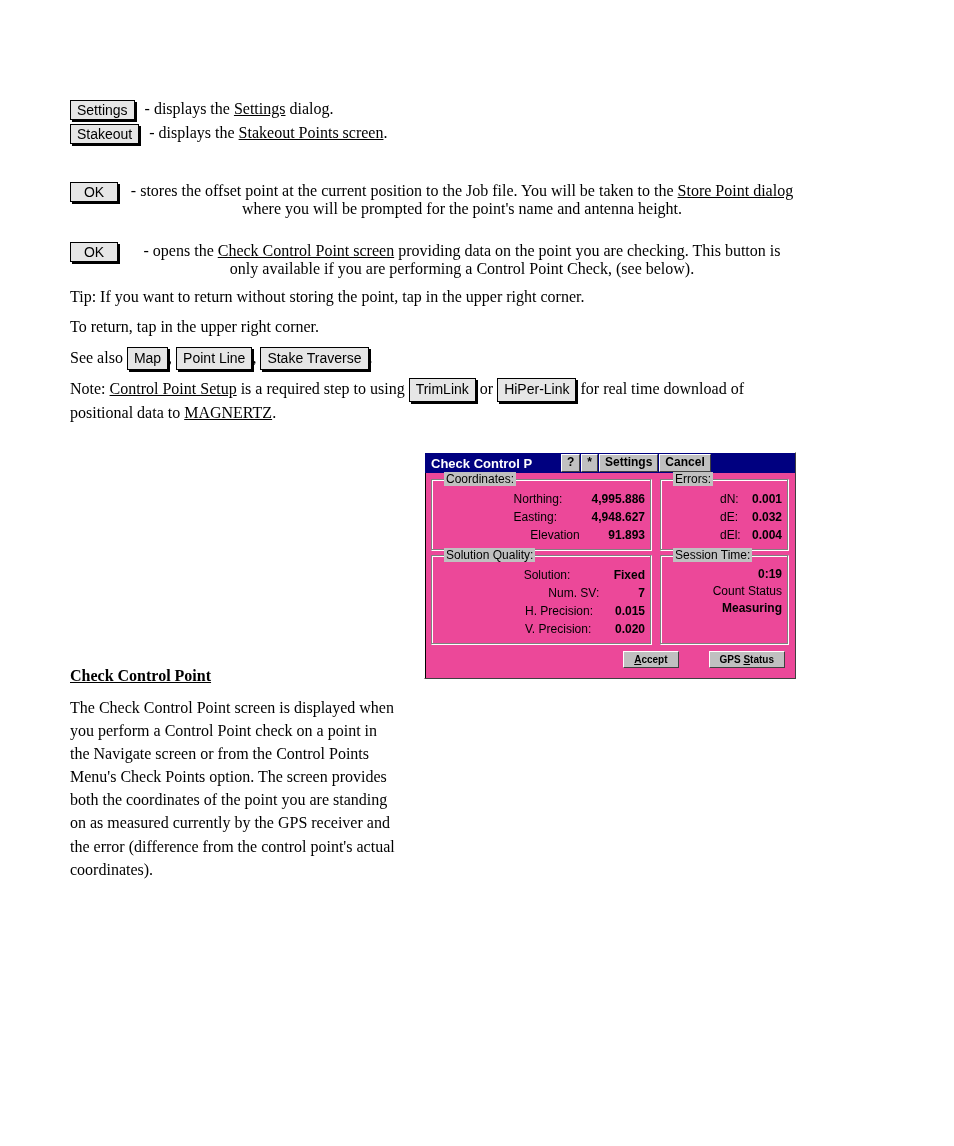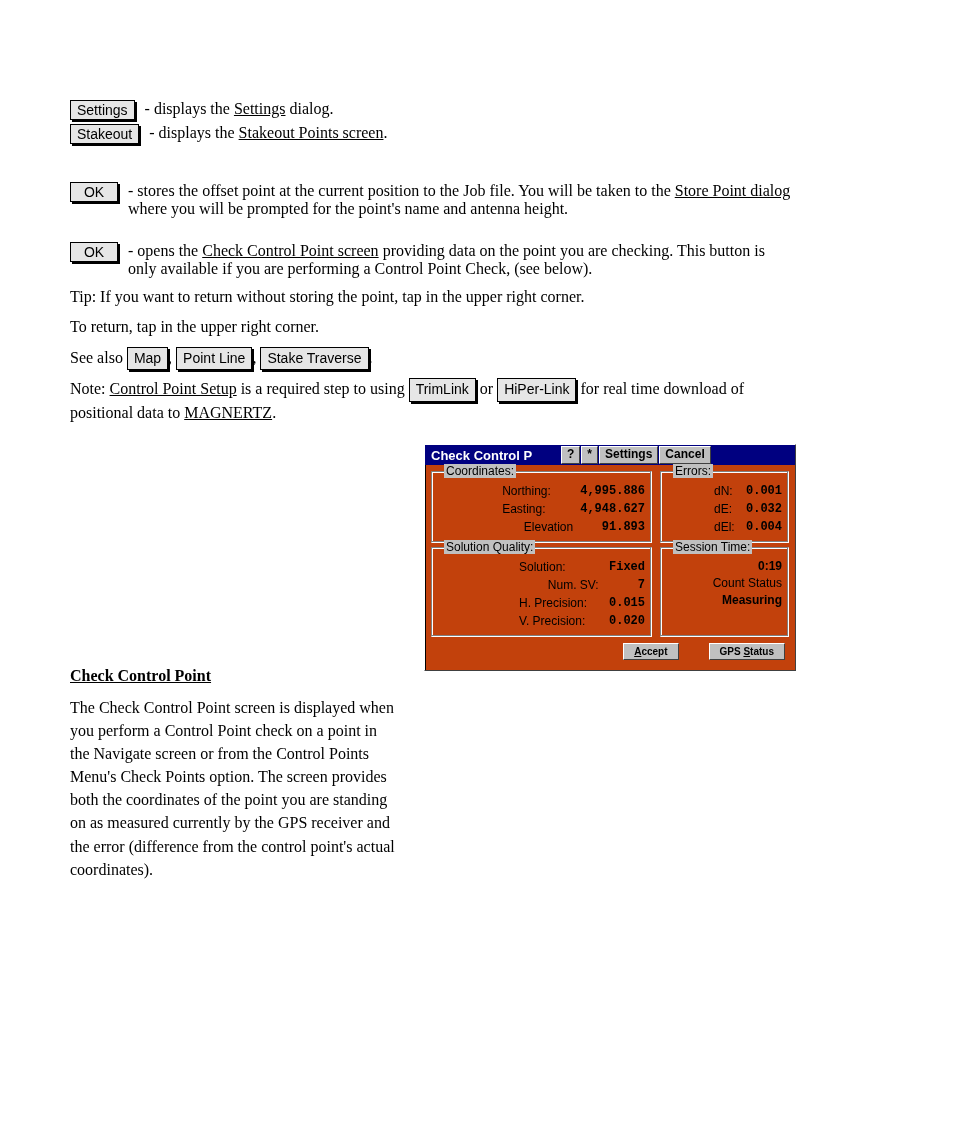--- a/index.html
+++ b/index.html
@@ -29,20 +29,21 @@
     border: 1px solid #000;
     box-shadow: 2px 2px 0 #000;
     padding: 1px 6px;
     font-family: Arial, Helvetica, sans-serif;
     font-size: 14px;
     color: #000;
     text-align: center;
   }
   .desc {
     margin-left: 10px;
+    text-align: center;
   }
   a.xref {
     color: #000;
     text-decoration: underline;
   }
   .para {
     margin: 8px 0;
     line-height: 1.4;
   }
   .section-heading {
@@ -59,26 +60,27 @@
   }
   .two-col .textcol {
     flex: 1;
     line-height: 1.45;
   }
   
   .dialog {
     width: 370px;
     font-family: Tahoma, Arial, sans-serif;
     font-size: 12px;
-    background: #c2410c;
+    background: #ec4899;
     border-top: 1px solid #fff;
     border-left: 1px solid #fff;
     border-right: 1px solid #404040;
     border-bottom: 1px solid #404040;
     box-shadow: 1px 1px 0 #000 inset;
+    margin-top: 8px;
   }
   .titlebar {
     display: flex;
     align-items: center;
     background: #000080;
     color: #fff;
     height: 20px;
     padding: 0 2px;
   }
   .titlebar .title {
@@ -131,21 +133,21 @@
     display: flex;
     gap: 4px;
   }
   .kv {
     display: flex;
     justify-content: flex-end;
     gap: 6px;
     line-height: 1.5;
   }
   .kv .k { min-width: 72px; }
-  .kv .v { font-weight: bold; font-family: Liberation Mono, monospace; }
+  .kv .v { font-weight: bold; }
   .errors .kv .k { min-width: 26px; }
   .sessright { text-align: right; line-height: 1.4; }
   .dbtn {
     background: #c0c0c0;
     border-top: 1px solid #fff;
     border-left: 1px solid #fff;
     border-right: 1px solid #404040;
     border-bottom: 1px solid #404040;
     padding: 2px 10px;
     font-family: Tahoma, Arial, sans-serif;

